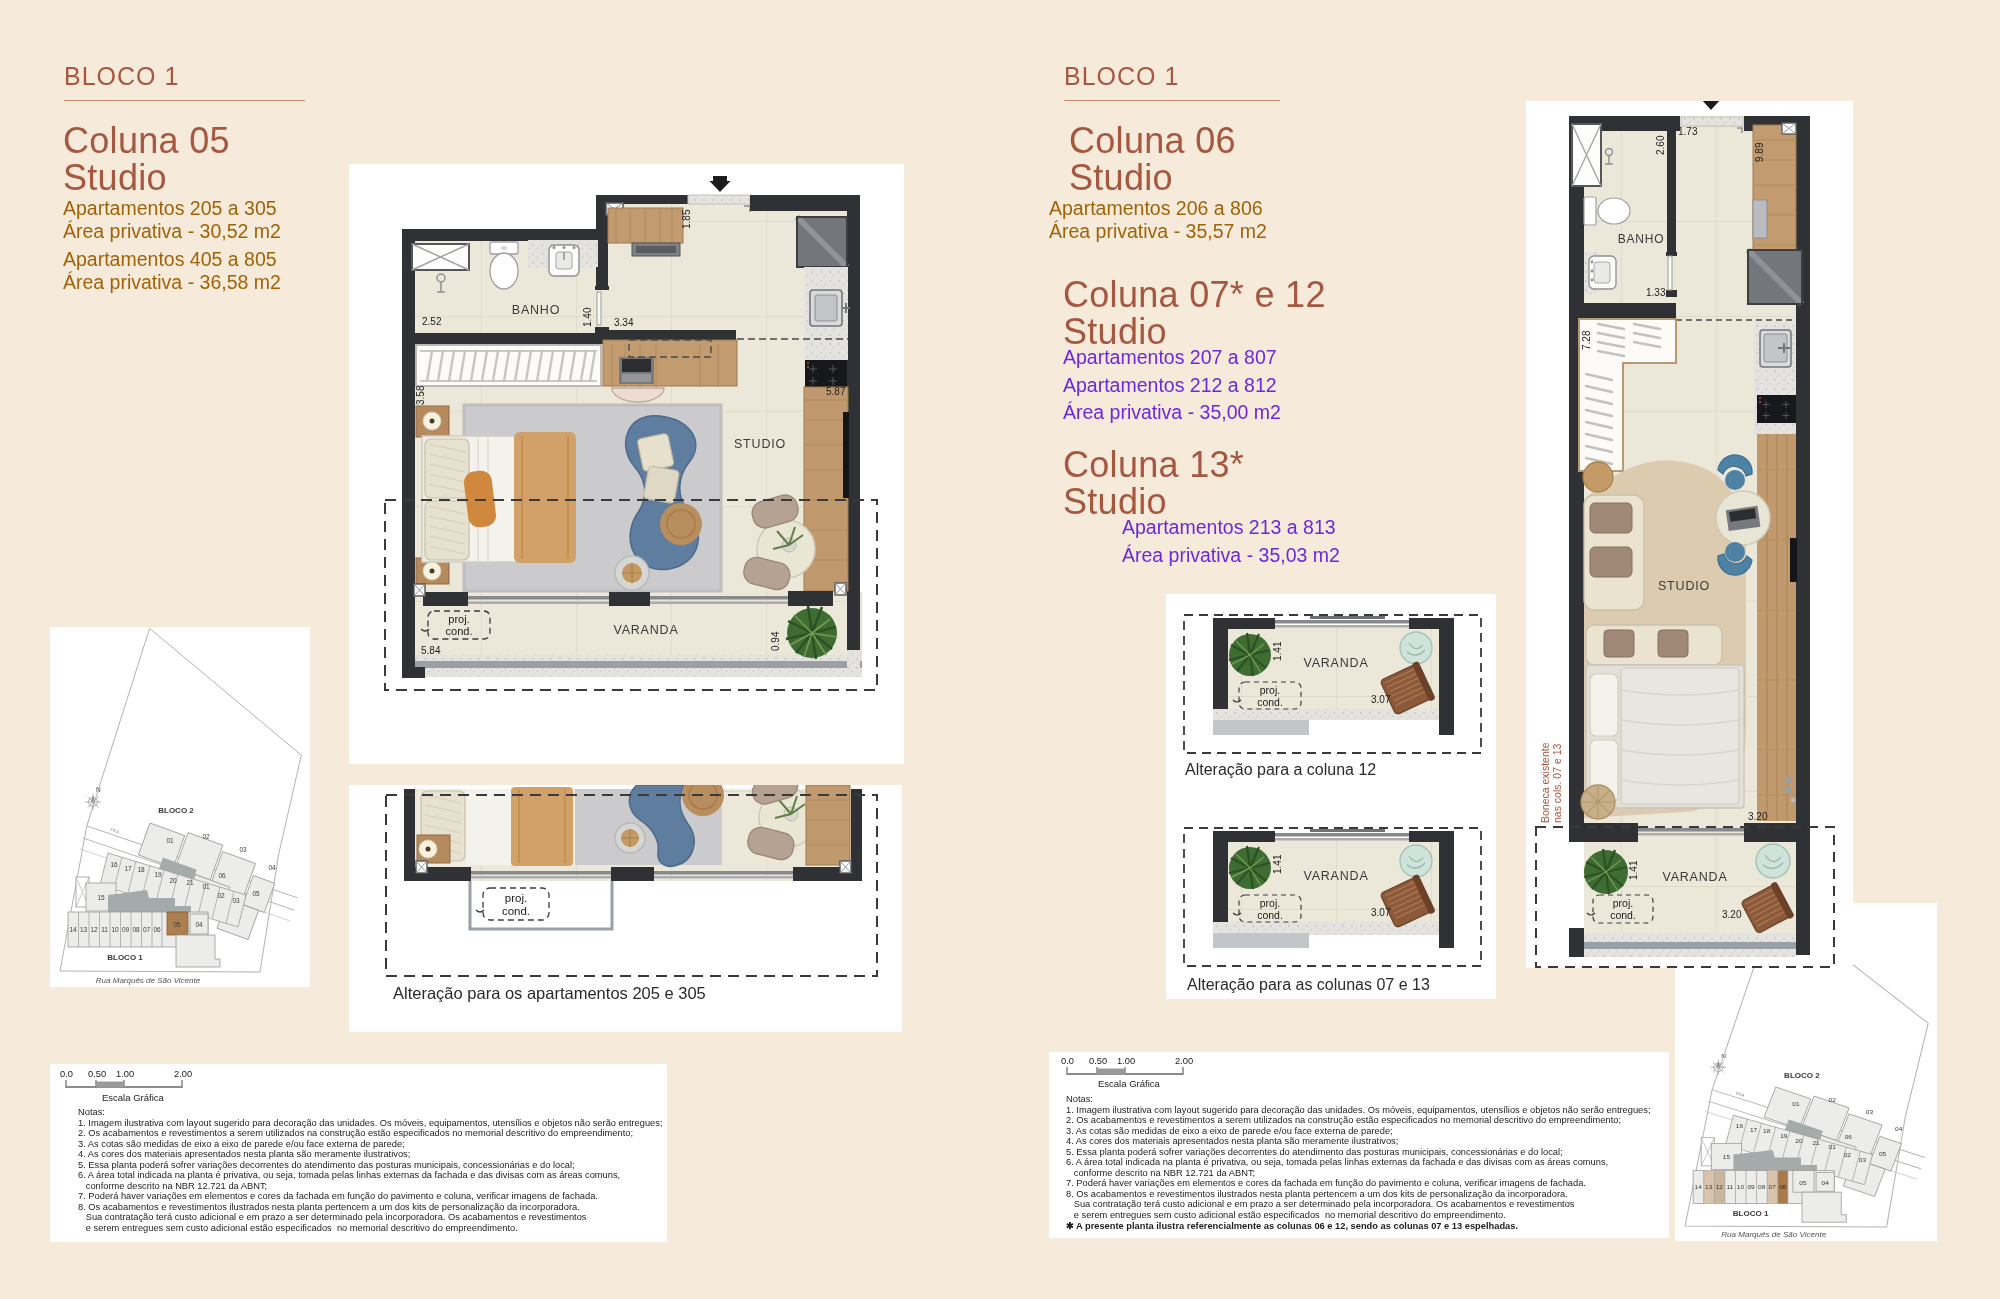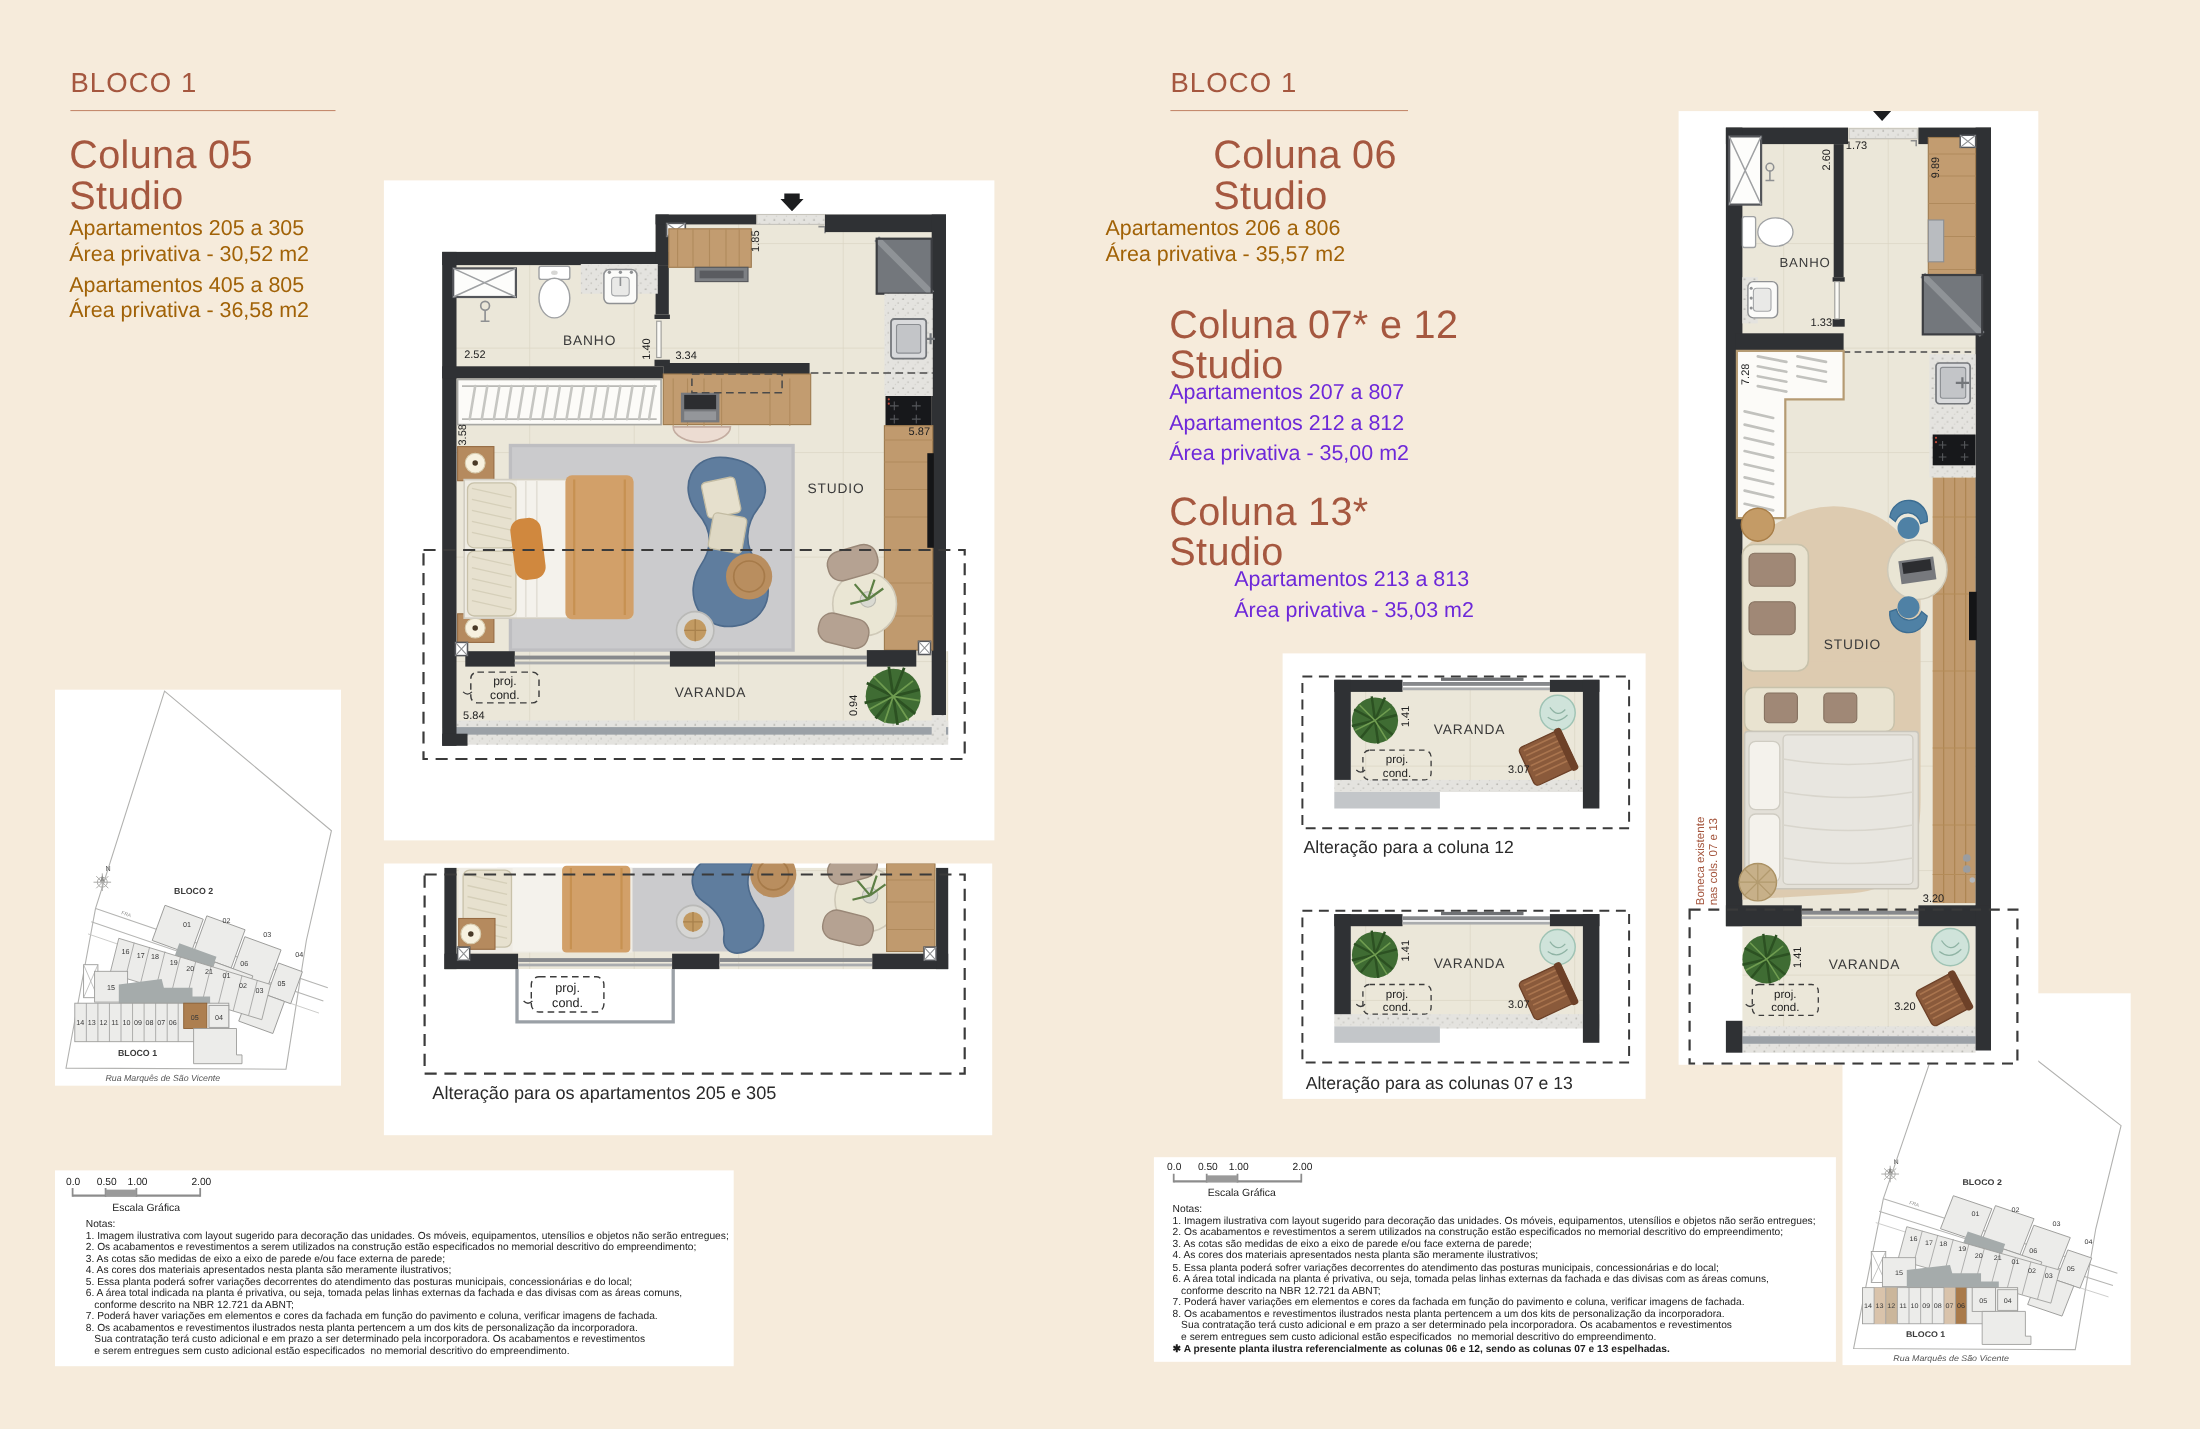--- a/index.html
+++ b/index.html
@@ -28,23 +28,23 @@
 <div class="abs h2" style="left:63px;top:122px">Coluna 05<br>Studio</div>
 
 <div class="abs apt" style="left:63px;top:197px">Apartamentos 205 a 305<br>Área privativa - 30,52 m2</div>
 
 <div class="abs apt" style="left:63px;top:248px">Apartamentos 405 a 805<br>Área privativa - 36,58 m2</div>
 
 <div class="abs h1" style="left:1064px;top:62px">BLOCO 1</div>
 
 <div class="rule" style="left:1064px;top:100px;width:216px"></div>
 
-<div class="abs h2" style="left:1103px;top:122px">Coluna 06<br>Studio</div>
-
-<div class="abs apt" style="left:1005px;top:197px">Apartamentos 206 a 806<br>Área privativa - 35,57 m2</div>
+<div class="abs h2" style="left:1069px;top:122px">Coluna 06<br>Studio</div>
+
+<div class="abs apt" style="left:1049px;top:197px">Apartamentos 206 a 806<br>Área privativa - 35,57 m2</div>
 
 <div class="abs h2" style="left:1063px;top:276px">Coluna 07* e 12<br>Studio</div>
 
 <div class="abs apt2" style="left:1063px;top:344px">Apartamentos 207 a 807<br>Apartamentos 212 a 812<br>Área privativa - 35,00 m2</div>
 
 <div class="abs h2" style="left:1063px;top:446px">Coluna 13*<br>Studio</div>
 
 <div class="abs apt2" style="left:1122px;top:514px">Apartamentos 213 a 813<br>Área privativa - 35,03 m2</div>
 
 <div class="card" style="left:349px;top:164px;width:555px;height:600px"></div>

